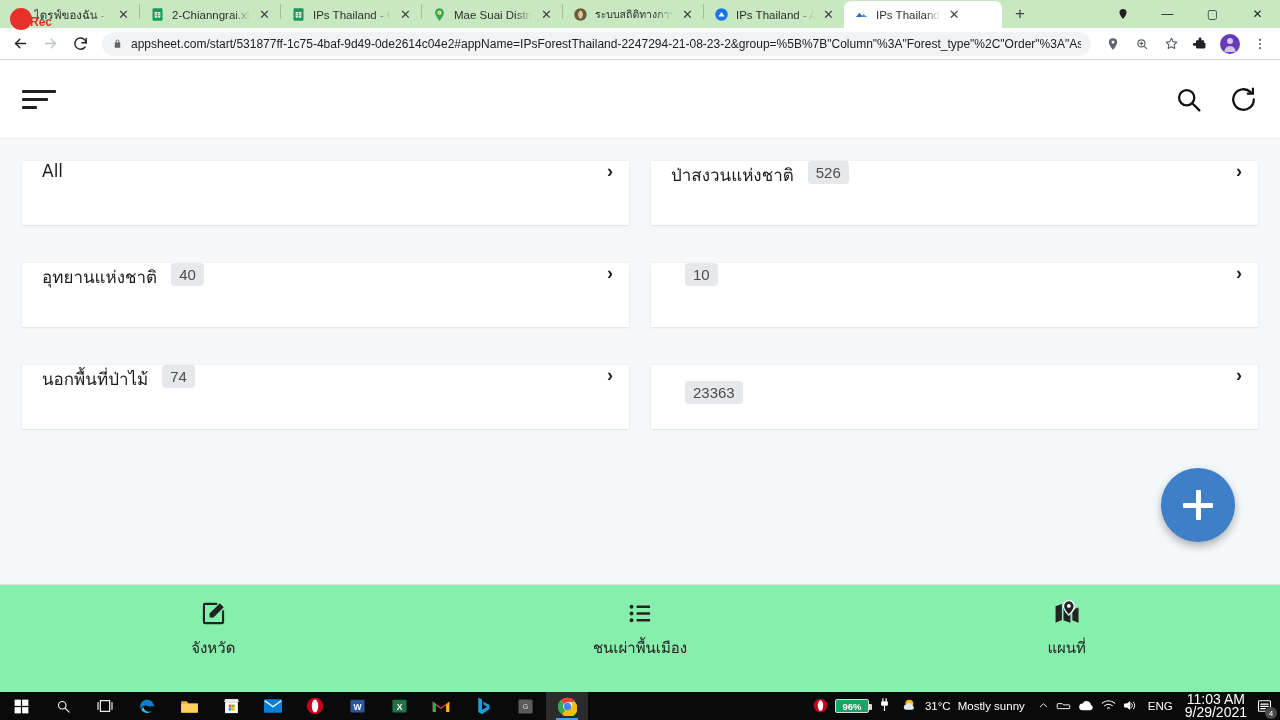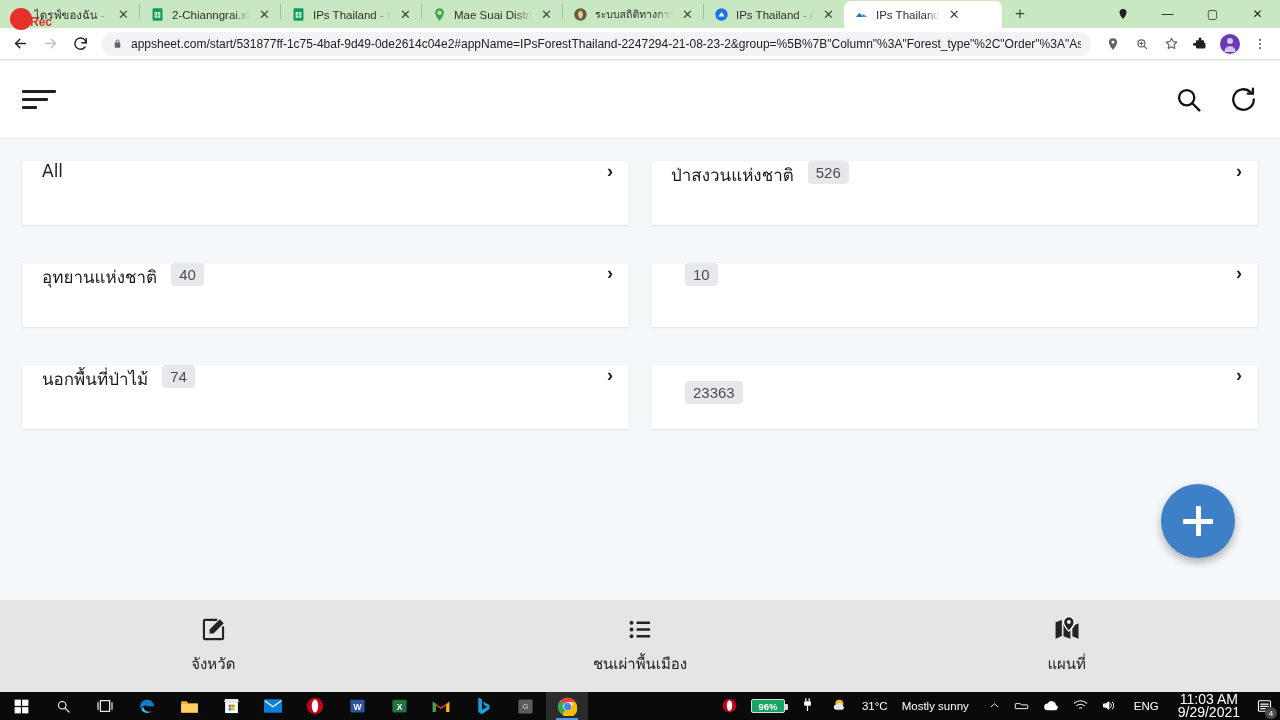--- a/index.html
+++ b/index.html
@@ -162,21 +162,21 @@
     box-shadow: 0 4px 9px rgba(0,0,0,.30);
     display: flex; align-items: center; justify-content: center;
   }
   .fab::before, .fab::after {
     content: ""; position: absolute; background: #fff; border-radius: 1px;
   }
   .fab::before { width: 30px; height: 5px; }
   .fab::after { width: 5px; height: 30px; }
 
   .bottom-nav {
-    height: 92px; background: #e5e5e5; flex: 0 0 auto;
+    height: 108px; background: #86efac; flex: 0 0 auto;
     border-top: 1px solid #e3e6e8;
     display: flex; align-items: flex-start; position: relative;
   }
   .nav-item {
     flex: 1; height: 92px; display: flex; flex-direction: column;
     align-items: center; justify-content: flex-start;
     padding-top: 14px; gap: 9px; position: relative;
   }
   .nav-item .nav-label { font-size: 15px; color: #232323;
     font-family: "DejaVu Sans", "Liberation Sans", sans-serif; }
@@ -198,21 +198,21 @@
     width: 42px; height: 28px; display: flex;
     align-items: center; justify-content: center; position: relative;
   }
   .tb-ico.focused { background: #2b2b2b; }
   .tb-ico.focused::after {
     content:""; position:absolute; bottom:0; left:10px; right:10px;
     height:2px; background:#4c9ae8;
   }
   .tray {
     margin-left: auto; display: flex; align-items: center;
-    gap: 14px; padding-right: 6px; color: #ffffff; font-size: 11.5px;
+    gap: 7px; padding-right: 6px; color: #ffffff; font-size: 11.5px;
   }
   .battery {
     border: 1px solid #dcdcdc; border-radius: 2px;
     width: 34px; height: 14px; position: relative;
     background: #19a463; display: flex; align-items: center;
     justify-content: center; font-size: 9.5px; color: #fff; font-weight: bold;
   }
   .battery::after {
     content:""; position:absolute; right:-4px; top:4px;
     width:3px; height:6px; background:#dcdcdc; border-radius:0 1px 1px 0;

